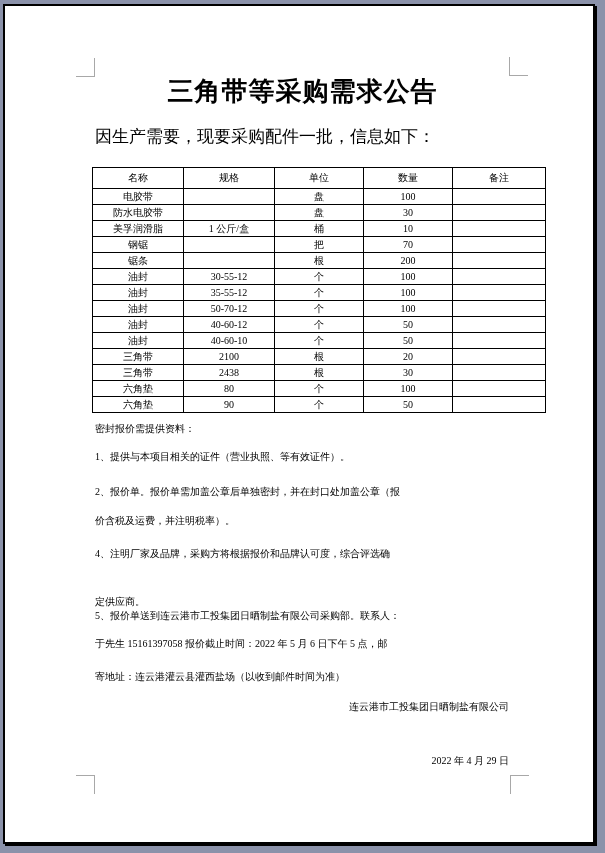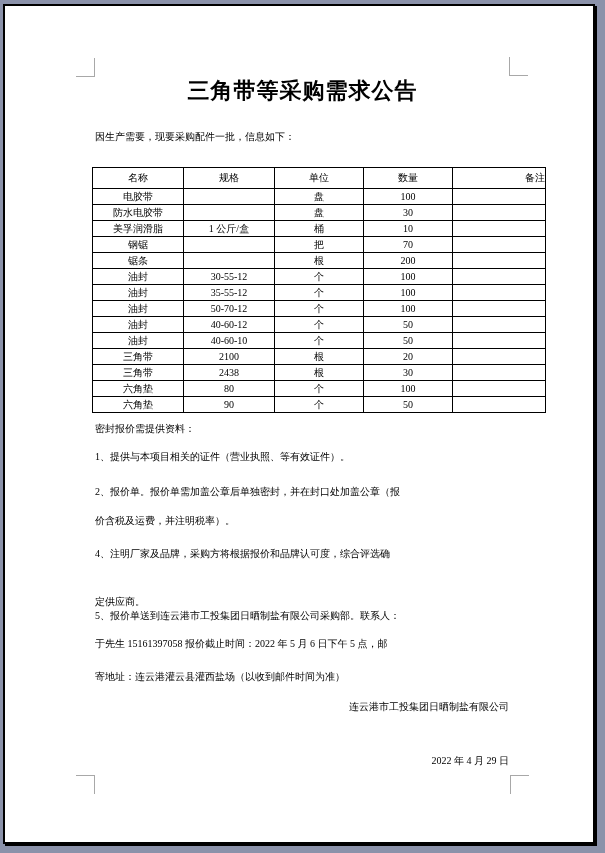--- a/index.html
+++ b/index.html
@@ -21,43 +21,43 @@
   }
   .crop{position:absolute;width:18px;height:18px;}
   .crop.tl{left:76px;top:58px;border-right:1px solid #a8a8a8;border-bottom:1px solid #a8a8a8;}
   .crop.tr{left:509px;top:57px;border-left:1px solid #a8a8a8;border-bottom:1px solid #a8a8a8;}
   .crop.bl{left:76px;top:775px;border-right:1px solid #a8a8a8;border-top:1px solid #a8a8a8;}
   .crop.br{left:510px;top:775px;border-left:1px solid #a8a8a8;border-top:1px solid #a8a8a8;}
   .doc-title{
     position:absolute;left:0;top:79px;width:605px;
     text-align:center;
     font-family:"Liberation Sans","DejaVu Sans",sans-serif;
-    font-weight:bold;font-size:22px;line-height:24px;
+    font-weight:bold;font-size:26px;line-height:24px;
     letter-spacing:1px;
   }
   .intro{
     position:absolute;left:95px;top:127px;
-    font-size:10px;line-height:20px;white-space:nowrap;
+    font-size:17px;line-height:20px;white-space:nowrap;
   }
   table.items{
     position:absolute;left:92px;top:167px;
     width:453px;
     border-collapse:collapse;table-layout:fixed;
     font-size:10px;
   }
   table.items td,table.items th{
     border:1px solid #000;
     padding:0;margin:0;
     text-align:center;vertical-align:middle;
     font-weight:normal;
     overflow:hidden;white-space:nowrap;
   }
   table.items thead tr{height:21px;margin-top:43px;}
   table.items tbody tr{height:16px;}
-  table.items th.left, table.items td.left{text-align:right;}
+  table.items th.left, table.items td.left{text-align:center;}
   .note-line{
     position:absolute;left:95px;width:414px;
     font-size:10px;line-height:20px;white-space:nowrap;
   }
   .note-line.right{text-align:right;}
 </style>
 </head>
 <body>
 
 <div class="page"></div>

